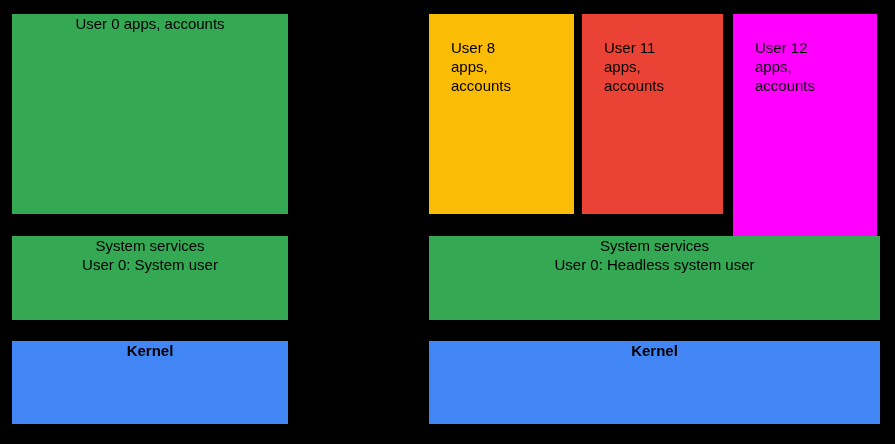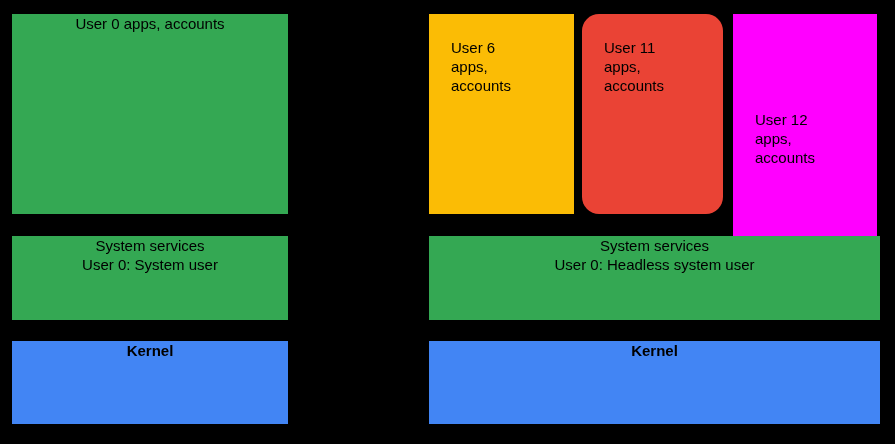--- a/index.html
+++ b/index.html
@@ -40,21 +40,21 @@
   }
   
   .align-topleft {
     align-items: flex-start;
     justify-content: flex-start;
     text-align: left;
     padding: 24px 0 0 22px;
   }
   .c-green   { background: #34a853; }
   .c-yellow  { background: #fbbc05; }
-  .c-red     { background: #ea4335; border-radius: 17px; }
+  .c-red     { background: #ea4335; }
   .c-magenta { background: #ff00ff; }
   .c-blue    { background: #4285f4; font-weight: bold; }
 </style>
 </head>
 <body>
 
 <div id="diagram-canvas">
 
   <div class="block c-green align-center" style="left:12px; top:14px; width:276px; height:200px;">
     <span class="block-label">User 0 apps, accounts</span>
@@ -63,32 +63,32 @@
   <div class="block c-green align-center" style="left:12px; top:236px; width:276px; height:84px;">
     <span class="block-label">System services
 User 0: System user</span>
   </div>
 
   <div class="block c-blue align-center" style="left:12px; top:341px; width:276px; height:83px;">
     <span class="block-label">Kernel</span>
   </div>
 
   <div class="block c-yellow align-topleft" style="left:429px; top:14px; width:145px; height:200px;">
-    <span class="block-label">User 6
+    <span class="block-label">User 8
 apps,
 accounts</span>
   </div>
 
   <div class="block c-red align-topleft" style="left:582px; top:14px; width:141px; height:200px;">
     <span class="block-label">User 11
 apps,
 accounts</span>
   </div>
 
-  <div class="block c-magenta align-topleft" style="left:733px; top:14px; width:144px; height:224px;align-items:center;">
+  <div class="block c-magenta align-topleft" style="left:733px; top:14px; width:144px; height:224px;">
     <span class="block-label">User 12
 apps,
 accounts</span>
   </div>
 
   <div class="block c-green align-center" style="left:429px; top:236px; width:451px; height:84px;">
     <span class="block-label">System services
 User 0: Headless system user</span>
   </div>
 

